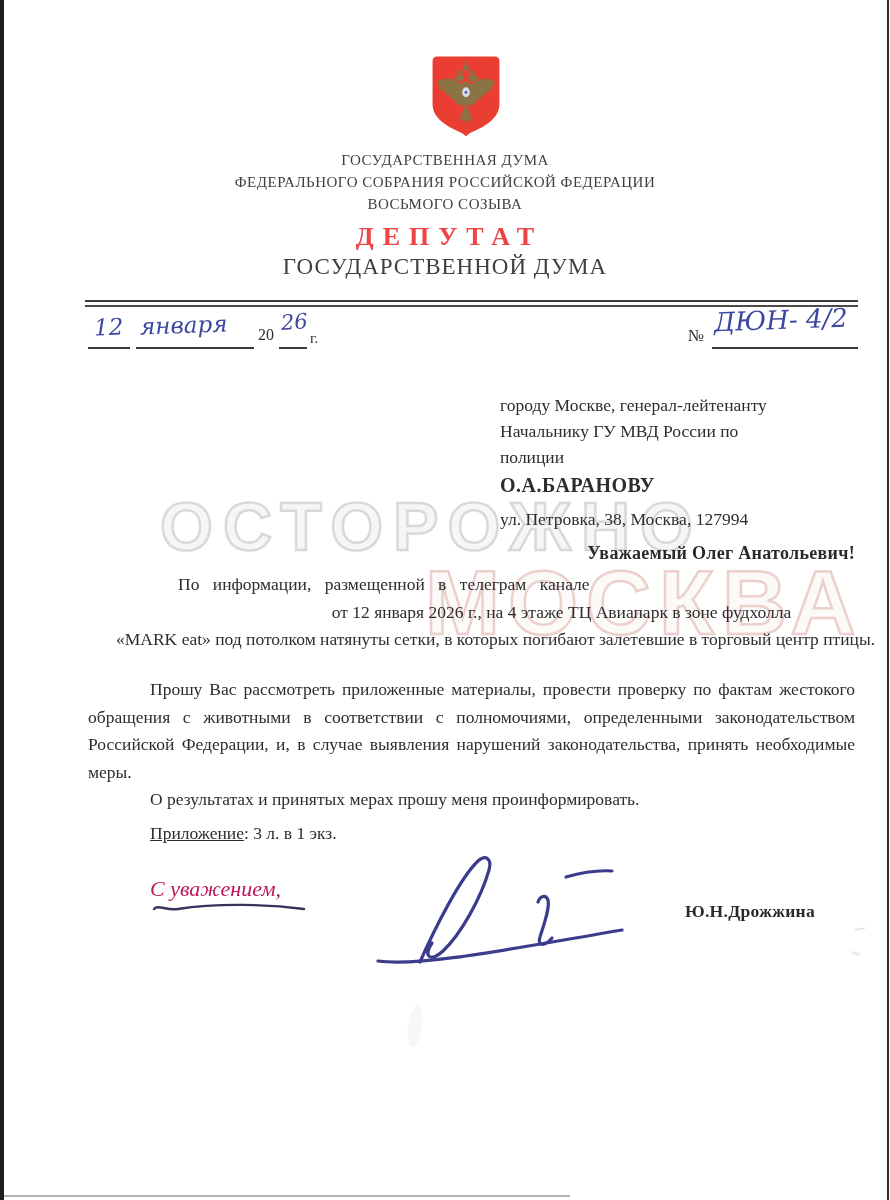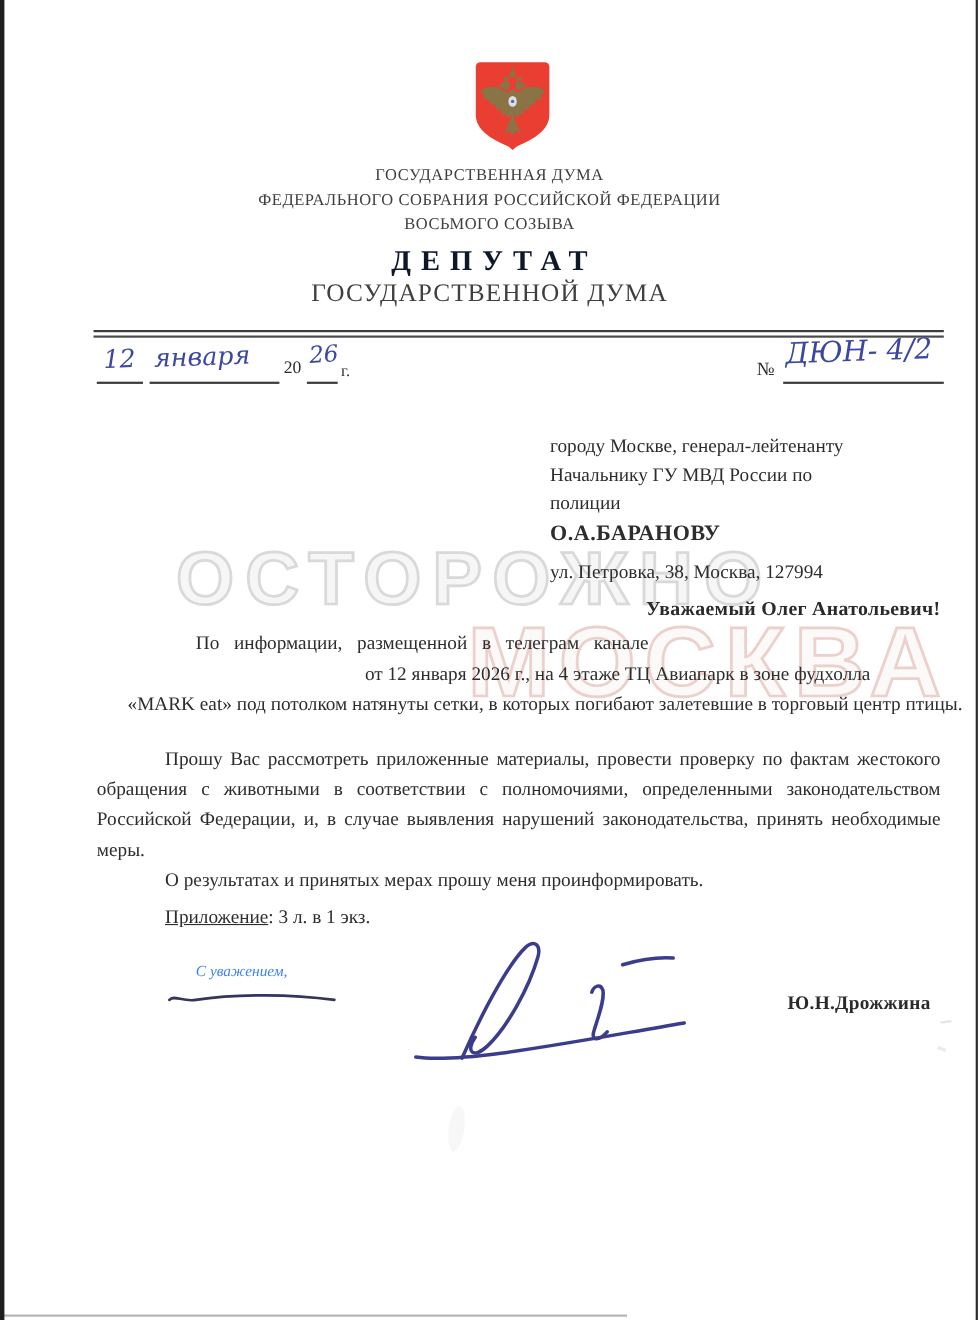--- a/index.html
+++ b/index.html
@@ -22,21 +22,21 @@
   .content{position:relative;z-index:1;}
 
   
   .emblem{position:absolute;left:428px;top:54px;width:76px;height:84px;}
 
   
   .org-line{position:absolute;left:0;width:890px;text-align:center;color:#3f3f3f;font-size:15px;letter-spacing:0.5px;white-space:nowrap;}
   .org1{top:152px;}
   .org2{top:174px;}
   .org3{top:196px;}
-  .dep-title{position:absolute;left:0;top:222px;width:890px;text-align:center;color:#0f172a;font-size:26px;font-weight:bold;letter-spacing:9px;text-indent:9px;}
+  .dep-title{position:absolute;left:0;top:222px;width:890px;text-align:center;color:#ef4444;font-size:26px;font-weight:bold;letter-spacing:9px;text-indent:9px;}
   .dep-sub{position:absolute;left:0;top:254px;width:890px;text-align:center;color:#3f3f3f;font-size:23px;letter-spacing:1px;}
 
   
   .rule-a{position:absolute;left:85px;top:300px;width:773px;height:2px;background:#3c3c3c;}
   .rule-b{position:absolute;left:85px;top:305px;width:773px;height:2px;background:#4a4a4a;}
 
   
   .ink{color:#3c47a0;font-style:italic;font-family:"DejaVu Serif", serif;}
   .hand{position:absolute;white-space:nowrap;}
   .h-day{left:94px;top:314px;font-size:23px;transform:rotate(-2deg);}
@@ -62,23 +62,23 @@
   .bodytext{position:absolute;left:88px;width:767px;color:#2d2d2d;font-size:17.5px;line-height:27.5px;text-align:justify;}
   .p1{top:571px;margin-left:28px;}
   .p1-l1{text-indent:62px;word-spacing:9px;text-align:left;}
   .p1-l2{padding-left:124px;text-align:center;}
   .p2{top:676px;text-indent:62px;}
   .p3{top:786px;text-indent:62px;text-align:left;}
   .attach{top:820px;text-indent:62px;text-align:left;}
   .attach .lbl{text-decoration:underline;}
 
   
-  .closing{position:absolute;left:150px;top:876px;font-style:italic;font-size:14px;color:#3b82f6;margin-left:28px;}
+  .closing{position:absolute;left:150px;top:876px;font-style:italic;font-size:22px;color:#be185d;}
   .closing-stroke{position:absolute;left:146px;top:898px;}
-  .sig-name{position:absolute;left:0;top:901px;width:815px;text-align:right;font-weight:bold;font-size:17.5px;color:#2a2a2a;letter-spacing:0.3px;padding-left:31px;}
+  .sig-name{position:absolute;left:0;top:901px;width:815px;text-align:right;font-weight:bold;font-size:17.5px;color:#2a2a2a;letter-spacing:0.3px;}
   .signature{position:absolute;left:360px;top:848px;}
 </style>
 </head>
 <body>
 
 <div class="page">
 
   <div class="wm wm1">ОСТОРОЖНО</div>
   <div class="wm wm2">МОСКВА</div>
 

